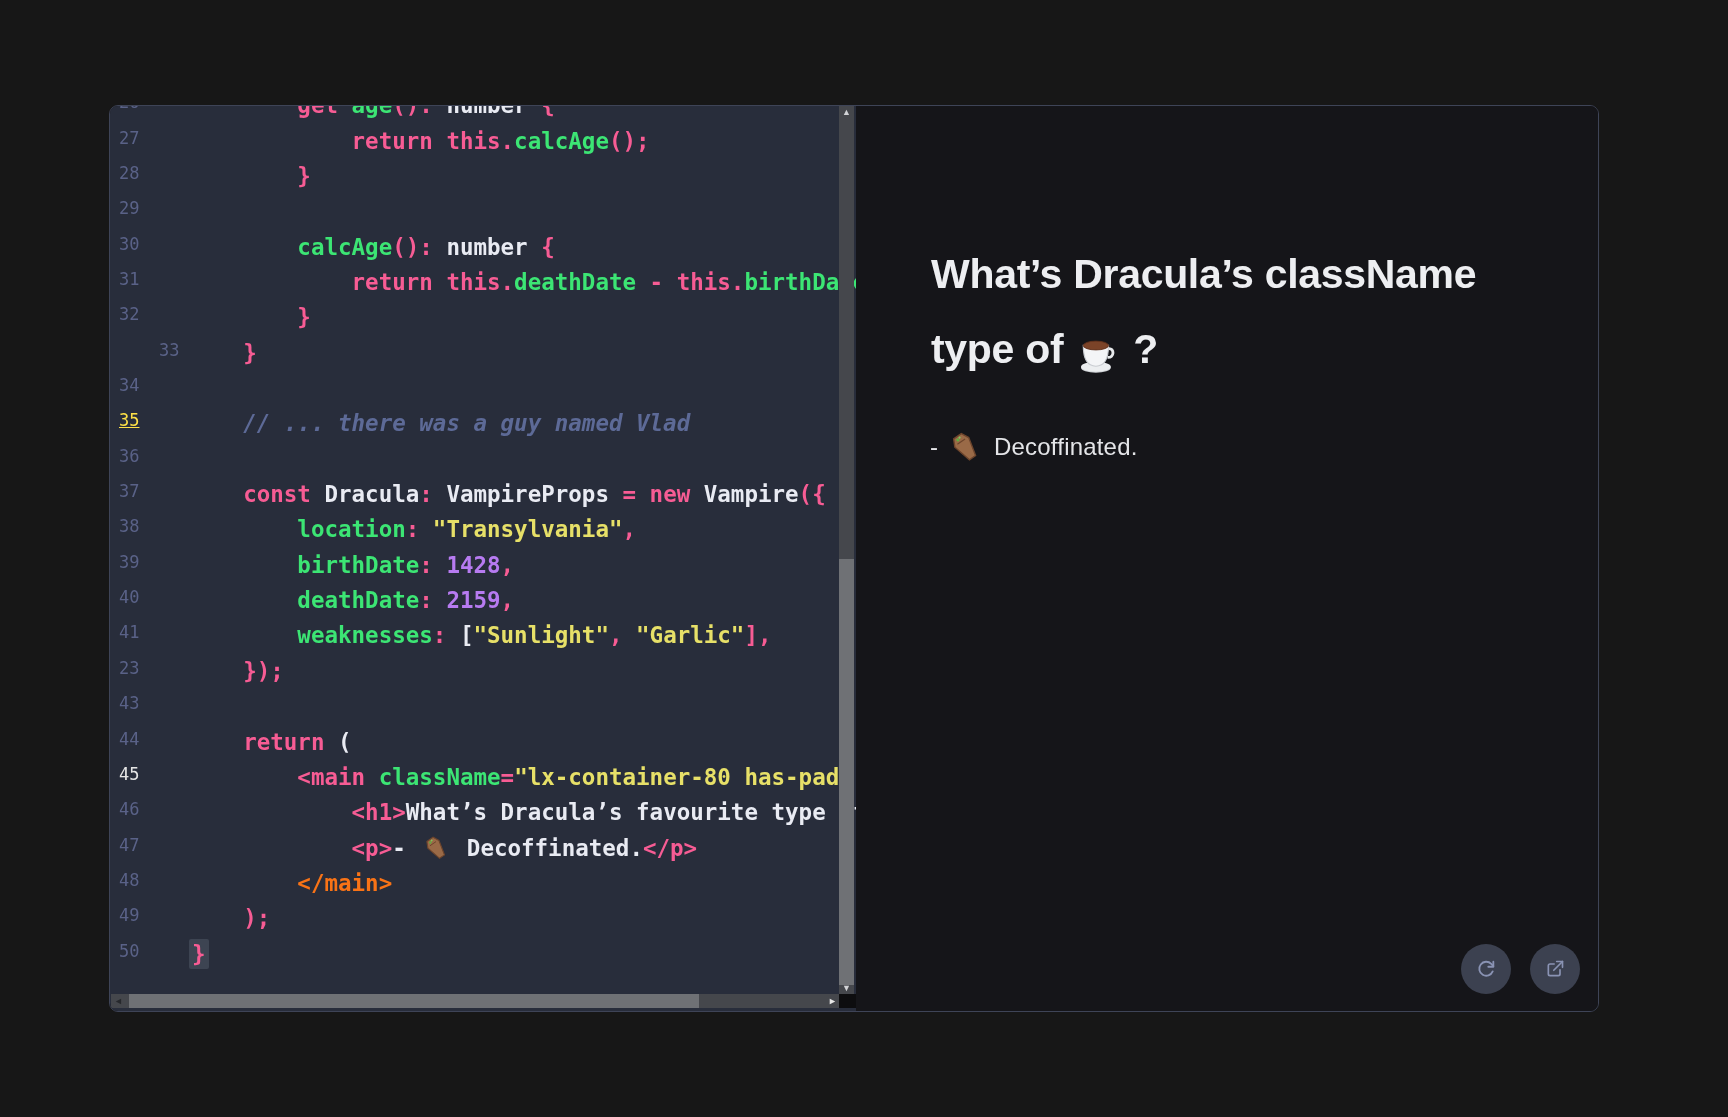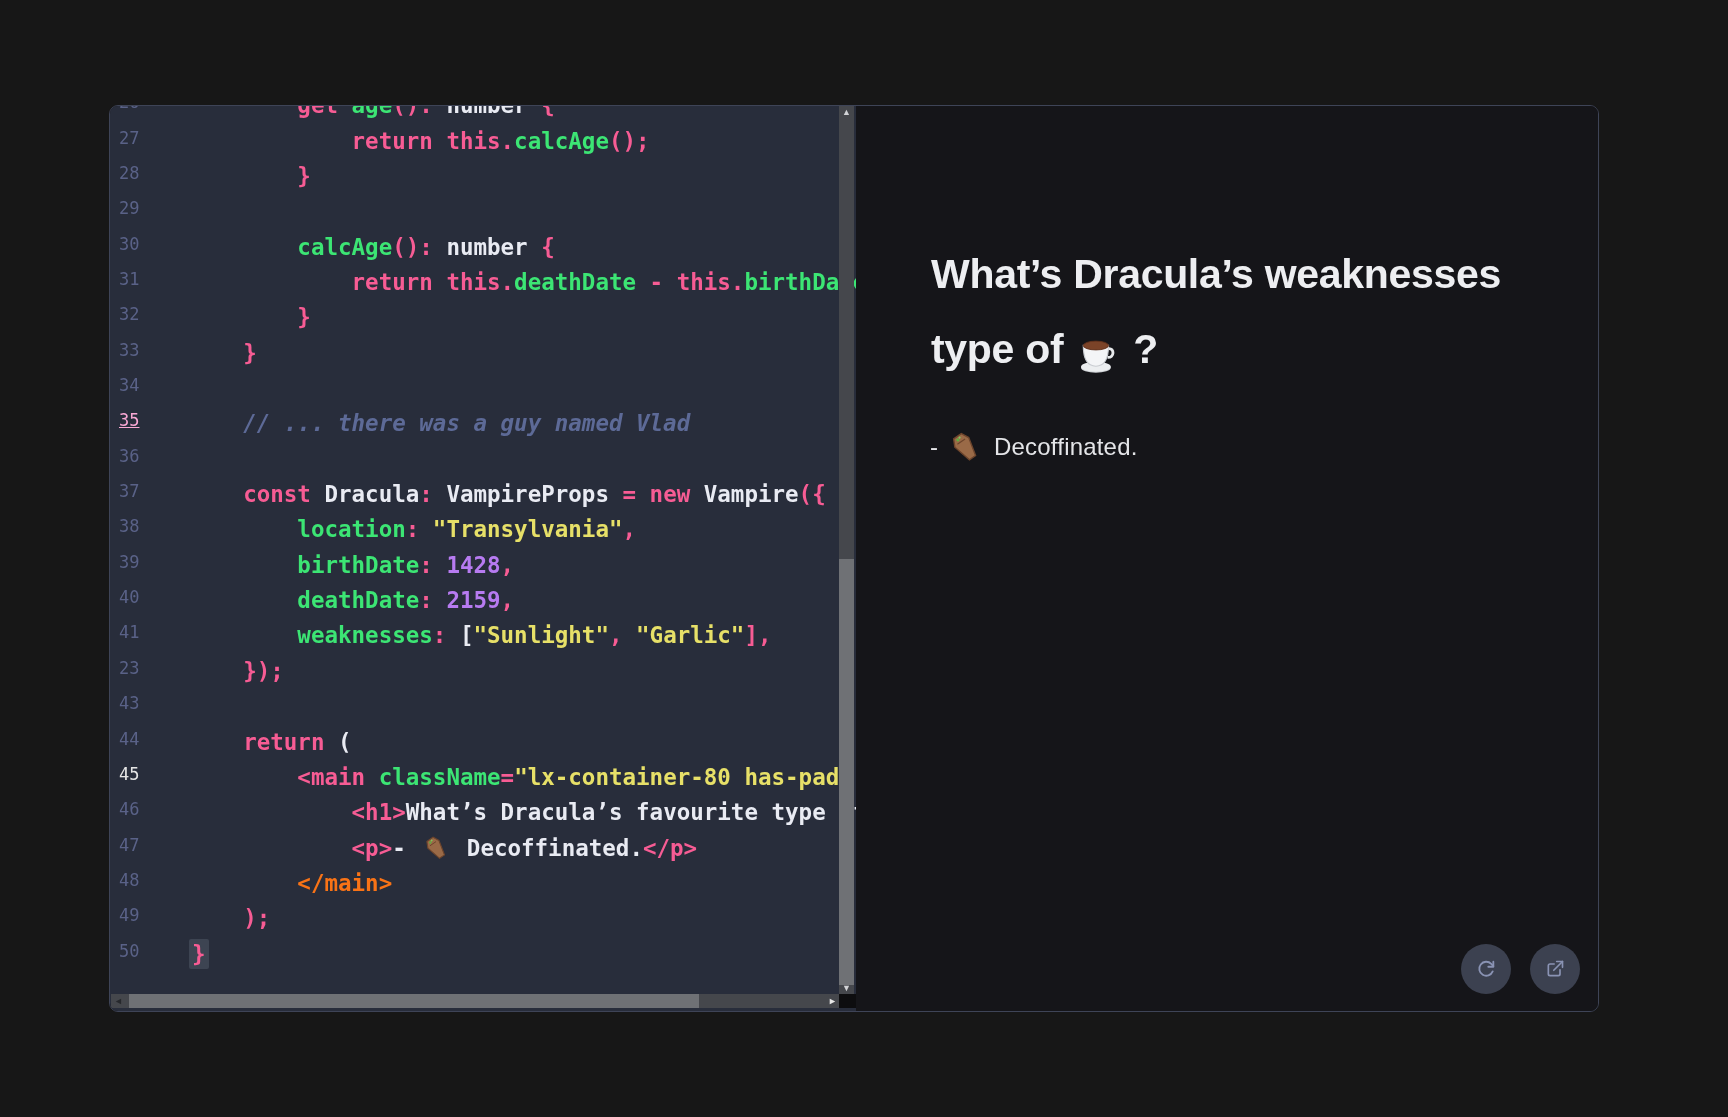--- a/index.html
+++ b/index.html
@@ -49,23 +49,23 @@
 
   <div class="editor">
     <div class="code-lines">
         <div class="line"><span class="ln" style="color: rgb(90, 98, 136);">26</span><span class="code"><span style="color: rgb(247, 92, 148);">        get </span><span style="color: rgb(60, 229, 116);">age</span><span style="color: rgb(247, 92, 148);">():</span><span style="color: rgb(233, 235, 243);"> number </span><span style="color: rgb(247, 92, 148);">{</span></span></div>
         <div class="line"><span class="ln" style="color: rgb(90, 98, 136);">27</span><span class="code"><span style="color: rgb(247, 92, 148);">            return this.</span><span style="color: rgb(60, 229, 116);">calcAge</span><span style="color: rgb(247, 92, 148);">();</span></span></div>
         <div class="line"><span class="ln" style="color: rgb(90, 98, 136);">28</span><span class="code"><span style="color: rgb(247, 92, 148);">        }</span></span></div>
         <div class="line"><span class="ln" style="color: rgb(90, 98, 136);">29</span><span class="code"></span></div>
         <div class="line"><span class="ln" style="color: rgb(90, 98, 136); text-align: center;">30</span><span class="code"><span style="color: rgb(60, 229, 116);">        calcAge</span><span style="color: rgb(247, 92, 148);">():</span><span style="color: rgb(233, 235, 243);"> number </span><span style="color: rgb(247, 92, 148);">{</span></span></div>
         <div class="line"><span class="ln" style="color: rgb(90, 98, 136);">31</span><span class="code"><span style="color: rgb(247, 92, 148);">            return this.</span><span style="color: rgb(60, 229, 116);">deathDate</span><span style="color: rgb(247, 92, 148);"> - this.</span><span style="color: rgb(60, 229, 116);">birthDate</span></span></div>
         <div class="line"><span class="ln" style="color: rgb(90, 98, 136);">32</span><span class="code"><span style="color: rgb(247, 92, 148);">        }</span></span></div>
-        <div class="line"><span class="ln" style="color: rgb(90, 98, 136);">33</span><span class="code"><span style="color: rgb(247, 92, 148);">    }</span></span></div>
+        <div class="line"><span class="ln" style="color: rgb(90, 98, 136); margin-left: 40px;">33</span><span class="code"><span style="color: rgb(247, 92, 148);">    }</span></span></div>
         <div class="line"><span class="ln" style="color: rgb(90, 98, 136);">34</span><span class="code"></span></div>
-        <div class="line"><span class="ln" style="color: #f9a8d4; text-decoration: underline;">35</span><span class="code"><span style="color: rgb(93, 106, 151); font-style: italic;">    // ... there was a guy named Vlad</span></span></div>
+        <div class="line"><span class="ln" style="color: #fde047; text-decoration: underline;">35</span><span class="code"><span style="color: rgb(93, 106, 151); font-style: italic;">    // ... there was a guy named Vlad</span></span></div>
         <div class="line"><span class="ln" style="color: rgb(90, 98, 136);">36</span><span class="code"></span></div>
         <div class="line"><span class="ln" style="color: rgb(90, 98, 136);">37</span><span class="code"><span style="color: rgb(247, 92, 148);">    const </span><span style="color: rgb(233, 235, 243);">Dracula</span><span style="color: rgb(247, 92, 148);">: </span><span style="color: rgb(233, 235, 243);">VampireProps </span><span style="color: rgb(247, 92, 148);">= new </span><span style="color: rgb(233, 235, 243);">Vampire</span><span style="color: rgb(247, 92, 148);">({</span></span></div>
         <div class="line"><span class="ln" style="color: rgb(90, 98, 136);">38</span><span class="code"><span style="color: rgb(60, 229, 116);">        location</span><span style="color: rgb(247, 92, 148);">: </span><span style="color: rgb(231, 224, 104);">"Transylvania"</span><span style="color: rgb(247, 92, 148);">,</span></span></div>
         <div class="line"><span class="ln" style="color: rgb(90, 98, 136);">39</span><span class="code"><span style="color: rgb(60, 229, 116);">        birthDate</span><span style="color: rgb(247, 92, 148);">: </span><span style="color: rgb(183, 123, 241);">1428</span><span style="color: rgb(247, 92, 148);">,</span></span></div>
         <div class="line"><span class="ln" style="color: rgb(90, 98, 136);">40</span><span class="code"><span style="color: rgb(60, 229, 116);">        deathDate</span><span style="color: rgb(247, 92, 148);">: </span><span style="color: rgb(183, 123, 241);">2159</span><span style="color: rgb(247, 92, 148);">,</span></span></div>
         <div class="line"><span class="ln" style="color: rgb(90, 98, 136);">41</span><span class="code"><span style="color: rgb(60, 229, 116);">        weaknesses</span><span style="color: rgb(247, 92, 148);">: </span><span style="color: rgb(233, 235, 243);">[</span><span style="color: rgb(231, 224, 104);">"Sunlight"</span><span style="color: rgb(247, 92, 148);">, </span><span style="color: rgb(231, 224, 104);">"Garlic"</span><span style="color: rgb(247, 92, 148);">],</span></span></div>
         <div class="line"><span class="ln" style="color: rgb(90, 98, 136);">23</span><span class="code"><span style="color: rgb(247, 92, 148);">    });</span></span></div>
         <div class="line"><span class="ln" style="color: rgb(90, 98, 136);">43</span><span class="code"></span></div>
         <div class="line"><span class="ln" style="color: rgb(90, 98, 136);">44</span><span class="code"><span style="color: rgb(247, 92, 148);">    return </span><span style="color: rgb(233, 235, 243);">(</span></span></div>
         <div class="line"><span class="ln" style="color: #e5e5e5;">45</span><span class="code"><span style="color: rgb(247, 92, 148);">        &lt;main </span><span style="color: rgb(60, 229, 116);">className</span><span style="color: rgb(247, 92, 148);">=</span><span style="color: rgb(231, 224, 104);">"lx-container-80 has-padd</span></span></div>
@@ -93,21 +93,21 @@
       <span class="arr arr-l">◄</span>
       <div class="thumb"></div>
       <span class="arr arr-r">►</span>
     </div>
     <div class="sb-corner"></div>
   </div>
 
   <div class="preview">
 
     <h1 class="heading">
-      <div class="row1">What’s Dracula’s weaknesses</div>
+      <div class="row1">What’s Dracula’s className</div>
       <div class="row2">
         <span>type of</span>
         <svg class="cup" width="44" height="44" viewBox="0 0 40 40">
           <ellipse cx="19" cy="33.5" rx="13.5" ry="4.5" fill="#cfd2d6"></ellipse>
           <ellipse cx="19" cy="32.5" rx="13.5" ry="4.5" fill="#eceef0"></ellipse>
           <path d="M7.5 13 C7.5 26 11.5 32 19 32 C26.5 32 30.5 26 30.5 13 Z" fill="#f4f5f7" stroke="#c9ccd1" stroke-width="1"></path>
           <path d="M30.5 16 c5.5 -0.5 5.5 8.5 -0.8 8" fill="none" stroke="#e8eaec" stroke-width="2.6"></path>
           <ellipse cx="19" cy="13.2" rx="11.5" ry="4" fill="#7b4328" stroke="#5e301b" stroke-width="0.8"></ellipse>
         </svg>
         <span>?</span>

